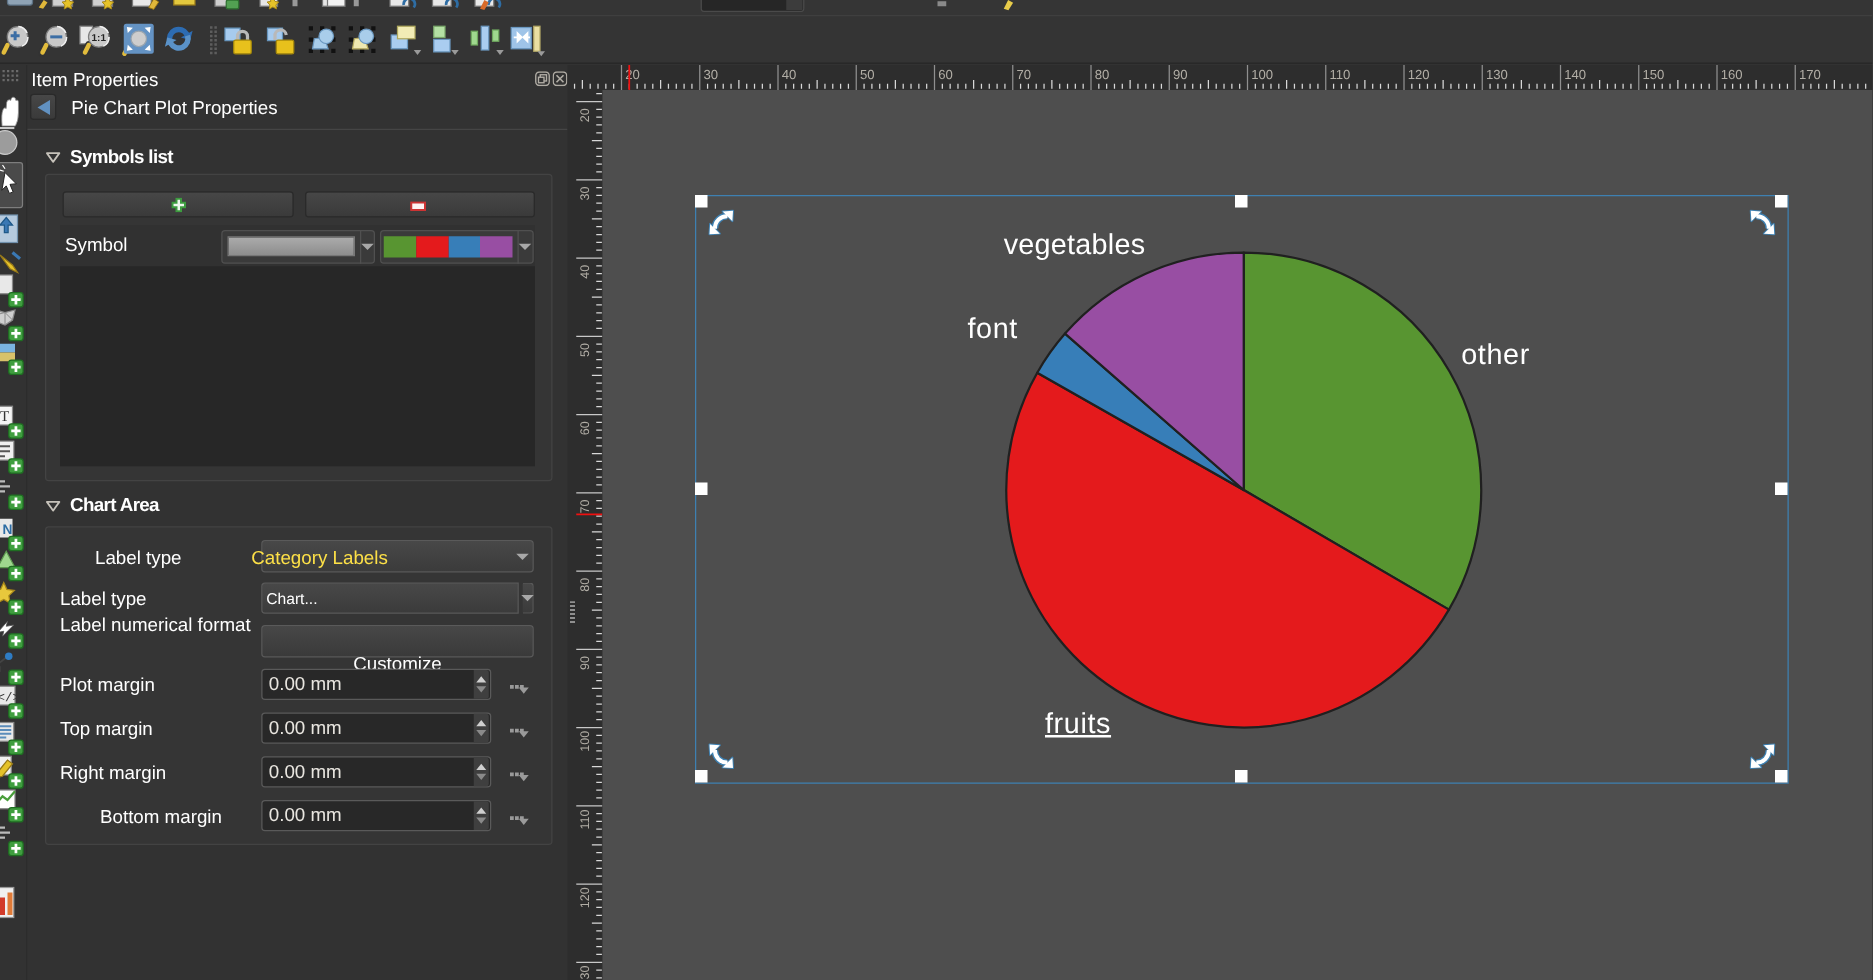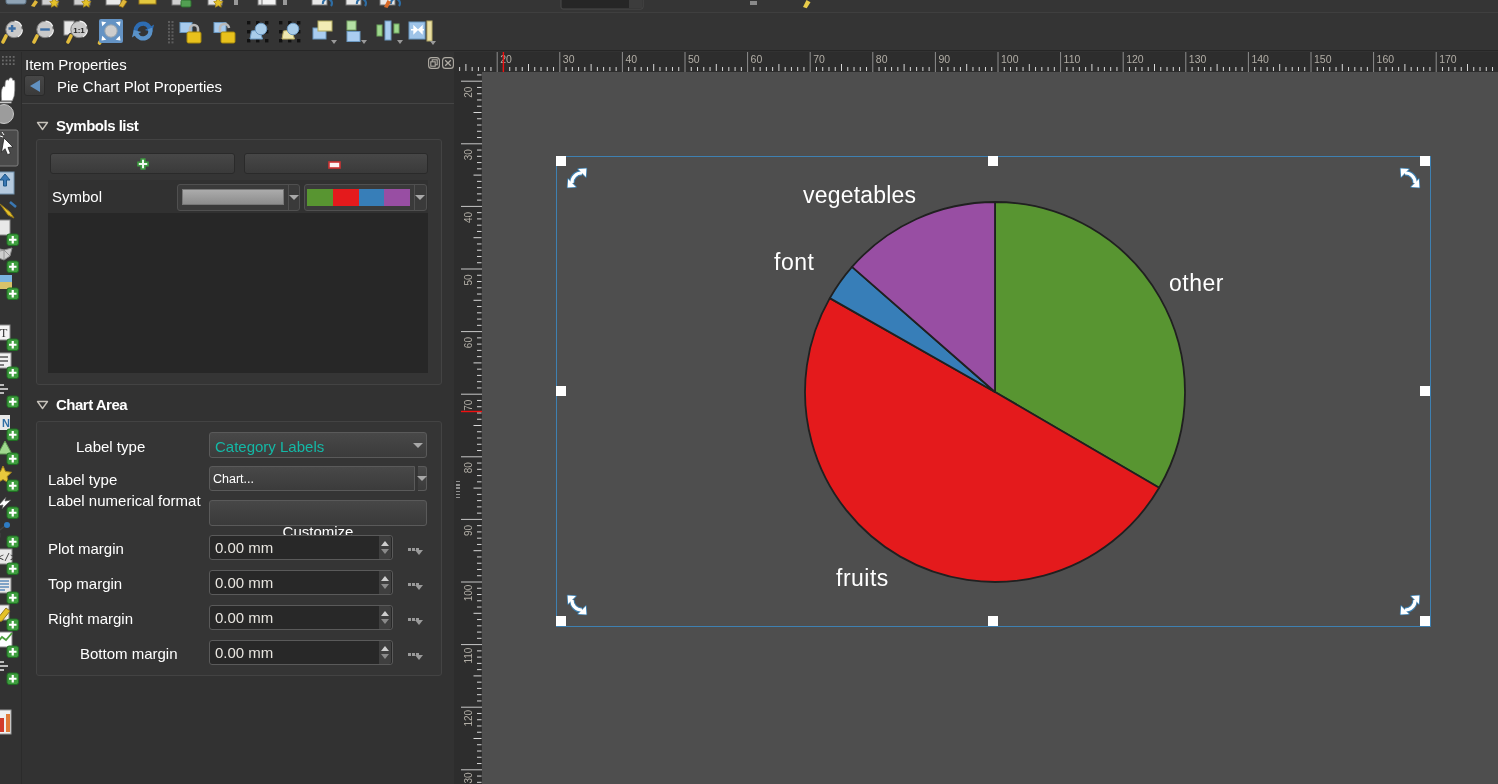--- a/index.html
+++ b/index.html
@@ -293,21 +293,21 @@
 
     <svg class="abs" width="13" height="10" style="left:14px;top:348px" viewBox="0 0 13 10">
       <path d="M1.5 1.5 L11.5 1.5 L6.5 8.5 Z" fill="none" stroke="#c6c2ba" stroke-width="1.4" stroke-linejoin="round"></path>
     </svg>
     <div class="abs txt" style="left:34px;top:344px;font-weight:bold;letter-spacing:-0.5px;">Chart Area</div>
 
     <div class="abs" style="left:14px;top:369px;width:406px;height:255px;background:#353535;border:1px solid #434343;border-radius:3px;"></div>
 
     <div class="abs txt" style="left:26px;top:386px;margin-left:28px;">Label type</div>
     <div class="abs combo" style="left:187px;top:380px;width:218px;height:26px;"></div>
-    <div class="abs txt" style="left:193px;top:386px;color:#14b8a6;">Category Labels</div>
+    <div class="abs txt" style="left:179px;top:386px;color:#fde047;">Category Labels</div>
     <div class="abs arr-d" style="left:391px;top:391px;"></div>
 
     <div class="abs txt" style="left:26px;top:419px;">Label type</div>
     <div class="abs combo" style="left:187px;top:414px;width:206px;height:25px;border-radius:3px 0 0 3px;"></div>
     <div class="abs txt" style="left:191px;top:420px;font-size:12.5px;">Chart...</div>
     <div class="abs combo" style="left:396px;top:414px;width:9px;height:25px;border-radius:0 3px 3px 0;border-left:none;"></div>
     <div class="abs arr-d" style="left:394.5px;top:424px;"></div>
 
     <div class="abs txt" style="left:26px;top:440px;">Label numerical format</div>
     <div class="abs btn" style="left:187px;top:448px;width:218px;height:26px;border-color:#5a5a5a;"></div>
@@ -673,21 +673,21 @@
   <svg class="abs" id="pie" width="400" height="400" style="left:795px;top:192px;" viewBox="0 0 400 400">
       <path d="M200,200 L200.00,10.00 A190,190 0 0 1 364.13,295.72 Z" fill="#589531" stroke="#202020" stroke-width="1.8" stroke-linejoin="round"></path>
       <path d="M200,200 L364.13,295.72 A190,190 0 0 1 34.80,106.15 Z" fill="#e41a1c" stroke="#202020" stroke-width="1.8" stroke-linejoin="round"></path>
       <path d="M200,200 L34.80,106.15 A190,190 0 0 1 57.04,74.85 Z" fill="#377eb8" stroke="#202020" stroke-width="1.8" stroke-linejoin="round"></path>
       <path d="M200,200 L57.04,74.85 A190,190 0 0 1 200.00,10.00 Z" fill="#984ea3" stroke="#202020" stroke-width="1.8" stroke-linejoin="round"></path>
     </svg>
 
   <div class="abs" style="left:803px;top:182px;color:#fff;font-size:23px;letter-spacing:0.2px;">vegetables</div>
   <div class="abs" style="left:774px;top:249px;color:#fff;font-size:23px;letter-spacing:0.5px;">font</div>
   <div class="abs" style="left:1169px;top:270px;color:#fff;font-size:23px;letter-spacing:0.5px;">other</div>
-  <div class="abs" style="left:836px;top:565px;color:#fff;font-size:23px;letter-spacing:0.5px;">fruits</div>
+  <div class="abs" style="left:836px;top:565px;color:#fff;font-size:23px;letter-spacing:0.5px;text-decoration:underline;">fruits</div>
 
   <div class="abs" id="sel" style="left:555.5px;top:155.5px;width:875px;height:471px;border:1.6px solid #3e80b1;"></div>
   <div id="handles">
       <div class="abs" style="left:556px;top:156px;width:10px;height:10px;background:#fff;"></div>
       <div class="abs" style="left:987.75px;top:156px;width:10px;height:10px;background:#fff;"></div>
       <div class="abs" style="left:1419.5px;top:156px;width:10px;height:10px;background:#fff;"></div>
       <div class="abs" style="left:556px;top:385.8px;width:10px;height:10px;background:#fff;"></div>
       <div class="abs" style="left:1419.5px;top:385.8px;width:10px;height:10px;background:#fff;"></div>
       <div class="abs" style="left:556px;top:615.6px;width:10px;height:10px;background:#fff;"></div>
       <div class="abs" style="left:987.75px;top:615.6px;width:10px;height:10px;background:#fff;"></div>

